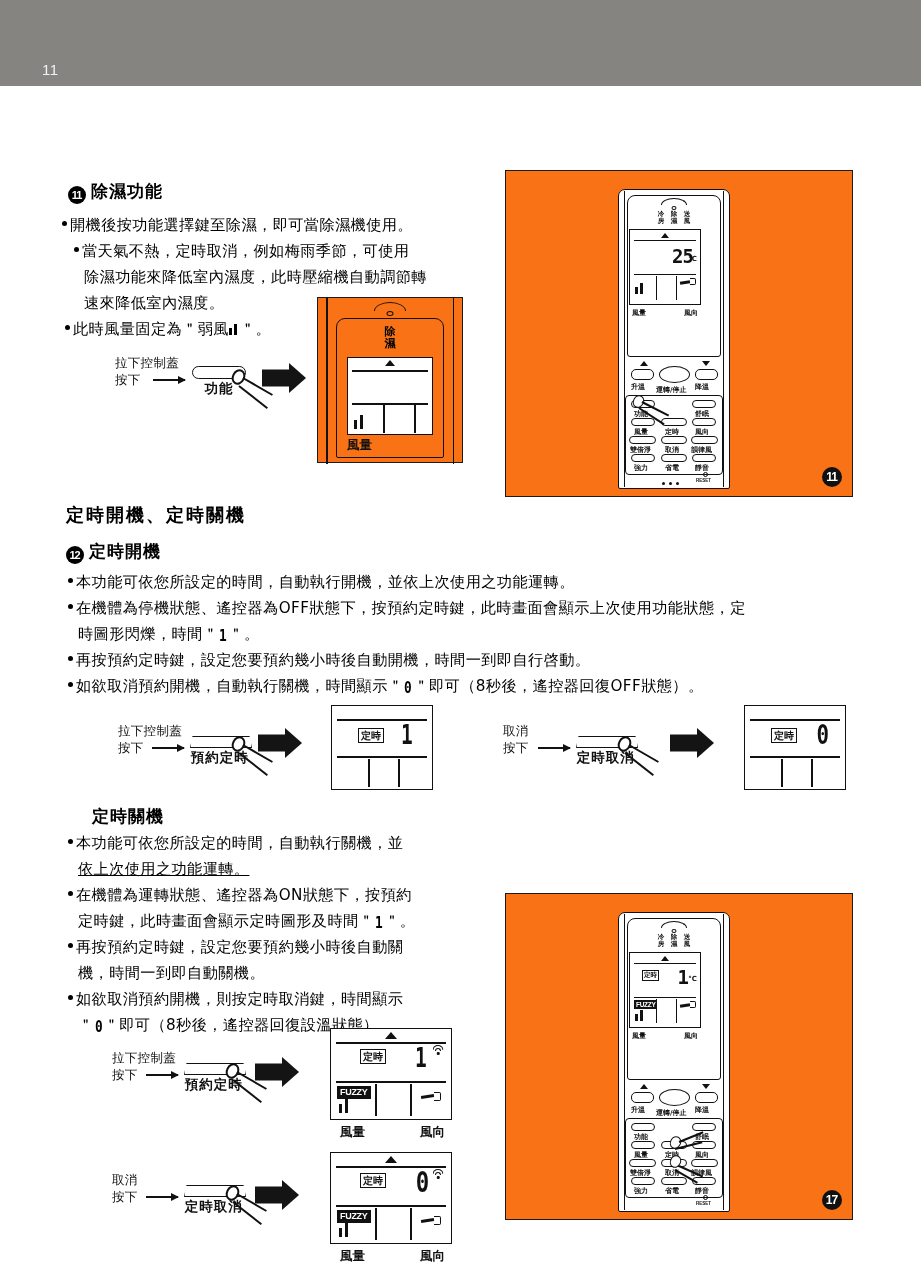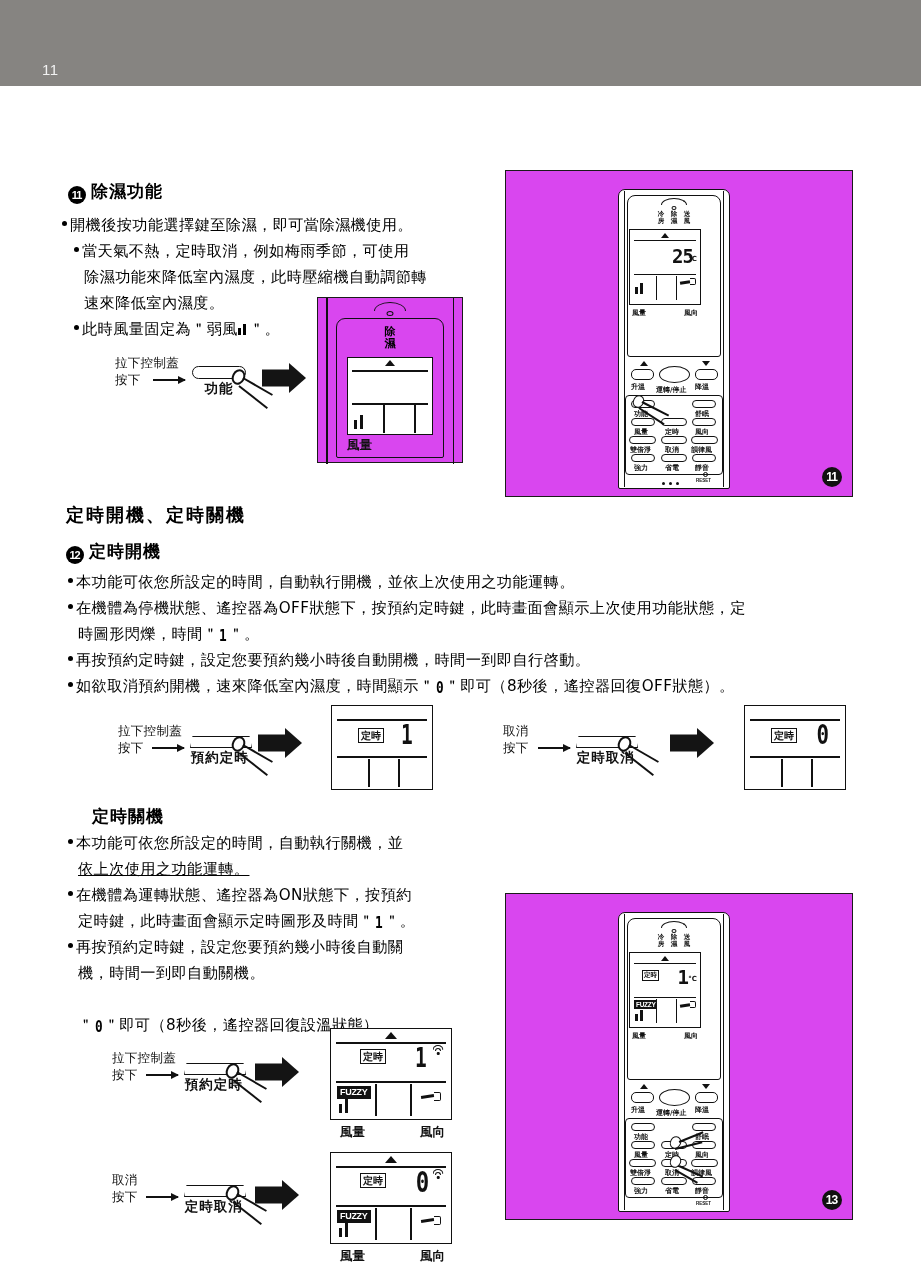--- a/index.html
+++ b/index.html
@@ -75,21 +75,21 @@
   .fanbars-inline i {
     position: absolute; bottom: 0; width: 3px; background: #000; display:block;
   }
   .fanbars-inline i:nth-child(1){ left:0; height: 7px; }
   .fanbars-inline i:nth-child(2){ left:5px; height: 11px; }
 
   
   .panel {
     position: absolute;
     border: 1.5px solid #1b1b1b;
-    background: #d946ef;
+    background: #f97316;
   }
   .panel-num {
     position: absolute;
     width: 20px; height: 20px; border-radius: 50%;
     background: #111; color: #fff; font-weight: bold;
     font-size: 12px; line-height: 20px; text-align: center;
     font-family: "Liberation Sans", sans-serif;
     letter-spacing: -1px; text-indent: -1px;
   }
 
@@ -317,21 +317,21 @@
   </div>
   <div class="bullet-line" style="left:74px; top:241px;">
     <span class="dot"></span><span>當天氣不熱，定時取消，例如梅雨季節，可使用</span>
   </div>
   <div class="bullet-line indent" style="left:74px; top:267px;">
     <span>除濕功能來降低室內濕度，此時壓縮機自動調節轉</span>
   </div>
   <div class="bullet-line indent" style="left:74px; top:293px;">
     <span>速來降低室內濕度。</span>
   </div>
-  <div class="bullet-line" style="left:74px; top:319px;">
+  <div class="bullet-line" style="left:65px; top:319px;">
     <span class="dot"></span><span>此時風量固定為＂弱風</span><span class="fanbars-inline"><i></i><i></i></span><span>＂。</span>
   </div>
 
   <div class="anno" style="left:115px; top:355px;">拉下控制蓋</div>
   <div class="anno" style="left:115px; top:372px;">按下</div>
   <div class="thinarrow" style="left:153px; top:379px; width:32px;"></div>
 
   <div class="trapbtn" style="left:192px; top:366px; width:54px; height:13px;">
     <div class="shape" style="border-radius: 7px;"></div>
     <div class="lbl">功能</div>
@@ -476,21 +476,21 @@
   <div class="bullet-line" style="left:68px; top:598px;">
     <span class="dot"></span><span>在機體為停機狀態、遙控器為OFF狀態下，按預約定時鍵，此時畫面會顯示上次使用功能狀態，定</span>
   </div>
   <div class="bullet-line indent" style="left:68px; top:624px;">
     <span>時圖形閃爍，時間＂</span><span class="seg-glyph" style="font-size:16px;">1</span><span>＂。</span>
   </div>
   <div class="bullet-line" style="left:68px; top:650px;">
     <span class="dot"></span><span>再按預約定時鍵，設定您要預約幾小時後自動開機，時間一到即自行啓動。</span>
   </div>
   <div class="bullet-line" style="left:68px; top:676px;">
-    <span class="dot"></span><span>如欲取消預約開機，速來降低室內濕度，時間顯示＂</span><span class="seg-glyph" style="font-size:16px;">0</span><span>＂即可（8秒後，遙控器回復OFF狀態）。</span>
+    <span class="dot"></span><span>如欲取消預約開機，自動執行關機，時間顯示＂</span><span class="seg-glyph" style="font-size:16px;">0</span><span>＂即可（8秒後，遙控器回復OFF狀態）。</span>
   </div>
 
   <div class="anno" style="left:118px; top:723px;">拉下控制蓋</div>
   <div class="anno" style="left:118px; top:740px;">按下</div>
   <div class="thinarrow" style="left:152px; top:747px; width:32px;"></div>
   <div class="trapbtn" style="left:190px; top:736px; width:62px; height:12px;">
     <div class="shape" style="border-radius:0; clip-path: polygon(4% 0, 96% 0, 100% 100%, 0% 100%);"></div>
     <div class="lbl" style="left:48%;">預約定時</div>
   </div>
   <div class="hand" style="left:232px; top:736px; width:54px; height:40px;">
@@ -548,20 +548,23 @@
     <span class="dot"></span><span>在機體為運轉狀態、遙控器為ON狀態下，按預約</span>
   </div>
   <div class="bullet-line indent" style="left:68px; top:911px;">
     <span>定時鍵，此時畫面會顯示定時圖形及時間＂</span><span class="seg-glyph" style="font-size:16px;">1</span><span>＂。</span>
   </div>
   <div class="bullet-line" style="left:68px; top:937px;">
     <span class="dot"></span><span>再按預約定時鍵，設定您要預約幾小時後自動關</span>
   </div>
   <div class="bullet-line indent" style="left:68px; top:963px;">
     <span>機，時間一到即自動關機。</span>
+  </div>
+  <div class="bullet-line" style="left:68px; top:989px;">
+    <span class="dot"></span><span>如欲取消預約開機，則按定時取消鍵，時間顯示</span>
   </div>
   <div class="bullet-line indent" style="left:68px; top:1015px;">
     <span>＂</span><span class="seg-glyph" style="font-size:16px;">0</span><span>＂即可（8秒後，遙控器回復設溫狀態）。</span>
   </div>
 
   <div class="anno" style="left:112px; top:1050px;">拉下控制蓋</div>
   <div class="anno" style="left:112px; top:1067px;">按下</div>
   <div class="thinarrow" style="left:146px; top:1074px; width:32px;"></div>
   <div class="trapbtn" style="left:184px; top:1063px; width:62px; height:12px;">
     <div class="shape" style="border-radius:0; clip-path: polygon(4% 0, 96% 0, 100% 100%, 0% 100%);"></div>
@@ -728,17 +731,17 @@
         <div class="oval" style="width:11px;height:13px;border-width:1.8px;"></div>
         <div class="f1" style="left:9px; top:5px; width:26px; transform: rotate(-22deg); height:1.8px;"></div>
         <div class="f2" style="left:5px; top:12px; width:28px; transform: rotate(-14deg); height:1.8px;"></div>
       </div>
       <div class="hand" style="left:52px; top:243px; width:46px; height:30px;">
         <div class="oval" style="width:11px;height:13px;border-width:1.8px;"></div>
         <div class="f1" style="left:9px; top:10px; width:26px; transform: rotate(24deg); height:1.8px;"></div>
         <div class="f2" style="left:5px; top:14px; width:26px; transform: rotate(30deg); height:1.8px;"></div>
       </div>
     </div>
-    <div class="panel-num" style="right:10px; bottom:9px;">13</div>
+    <div class="panel-num" style="right:10px; bottom:9px;">17</div>
   </div>
 
 
 </div>
 
 </body></html>

